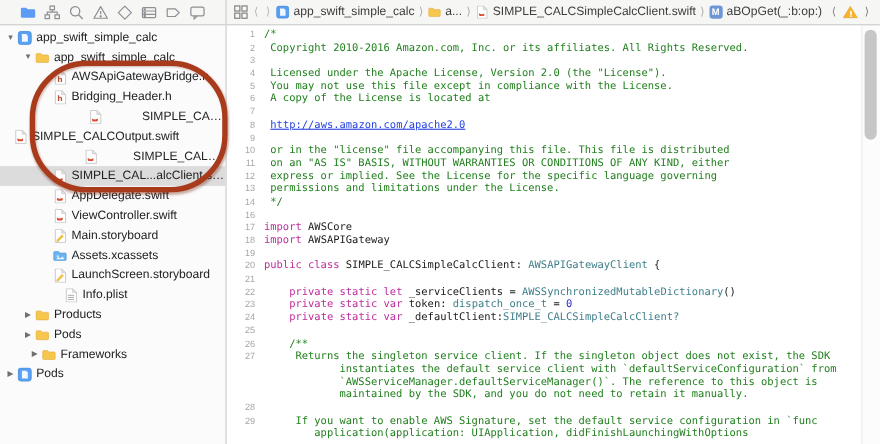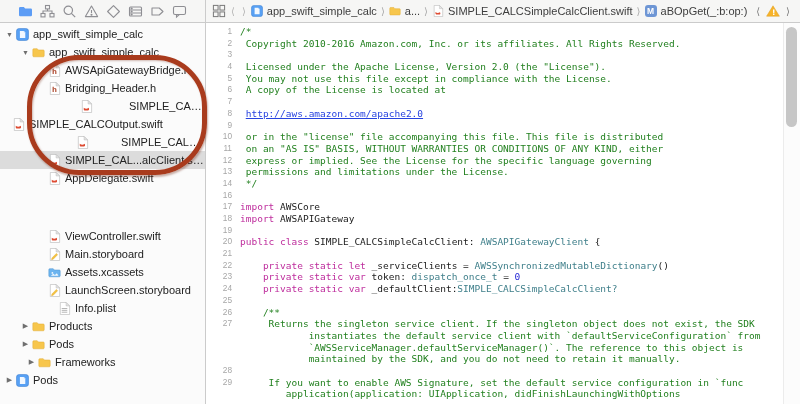--- a/index.html
+++ b/index.html
@@ -263,21 +263,21 @@
         <span class="disclosure"></span>
         <span class="tree-icon">
           <svg viewBox="0 0 12 14">
             <path d="M1.5 0.5 h6.2 l3.8 3.8 v9.2 H1.5 Z" fill="#fff" stroke="#b9b9b9" stroke-width="0.7"></path>
             <path d="M7.7 0.5 l3.8 3.8 H7.7 Z" fill="#e4e4e4" stroke="#b9b9b9" stroke-width="0.5"></path>
             <path d="M3 8.3 q2.8 2 5.2 0.1 q0.9 0.9 0.5 2 q-0.3 0.8-1.2 0.8 H3.8 q-1 0-0.8-2.9 Z" fill="#de4b32"></path>
           </svg>
         </span>
         <span class="tree-label">AppDelegate.swift</span>
       </div>
-      <div class="tree-row" style="padding-left: 36px; margin-top: 40px;">
+      <div class="tree-row" style="padding-left: 36px;">
         <span class="disclosure"></span>
         <span class="tree-icon">
           <svg viewBox="0 0 12 14">
             <path d="M1.5 0.5 h6.2 l3.8 3.8 v9.2 H1.5 Z" fill="#fff" stroke="#b9b9b9" stroke-width="0.7"></path>
             <path d="M7.7 0.5 l3.8 3.8 H7.7 Z" fill="#e4e4e4" stroke="#b9b9b9" stroke-width="0.5"></path>
             <path d="M3 8.3 q2.8 2 5.2 0.1 q0.9 0.9 0.5 2 q-0.3 0.8-1.2 0.8 H3.8 q-1 0-0.8-2.9 Z" fill="#de4b32"></path>
           </svg>
         </span>
         <span class="tree-label">ViewController.swift</span>
       </div>

